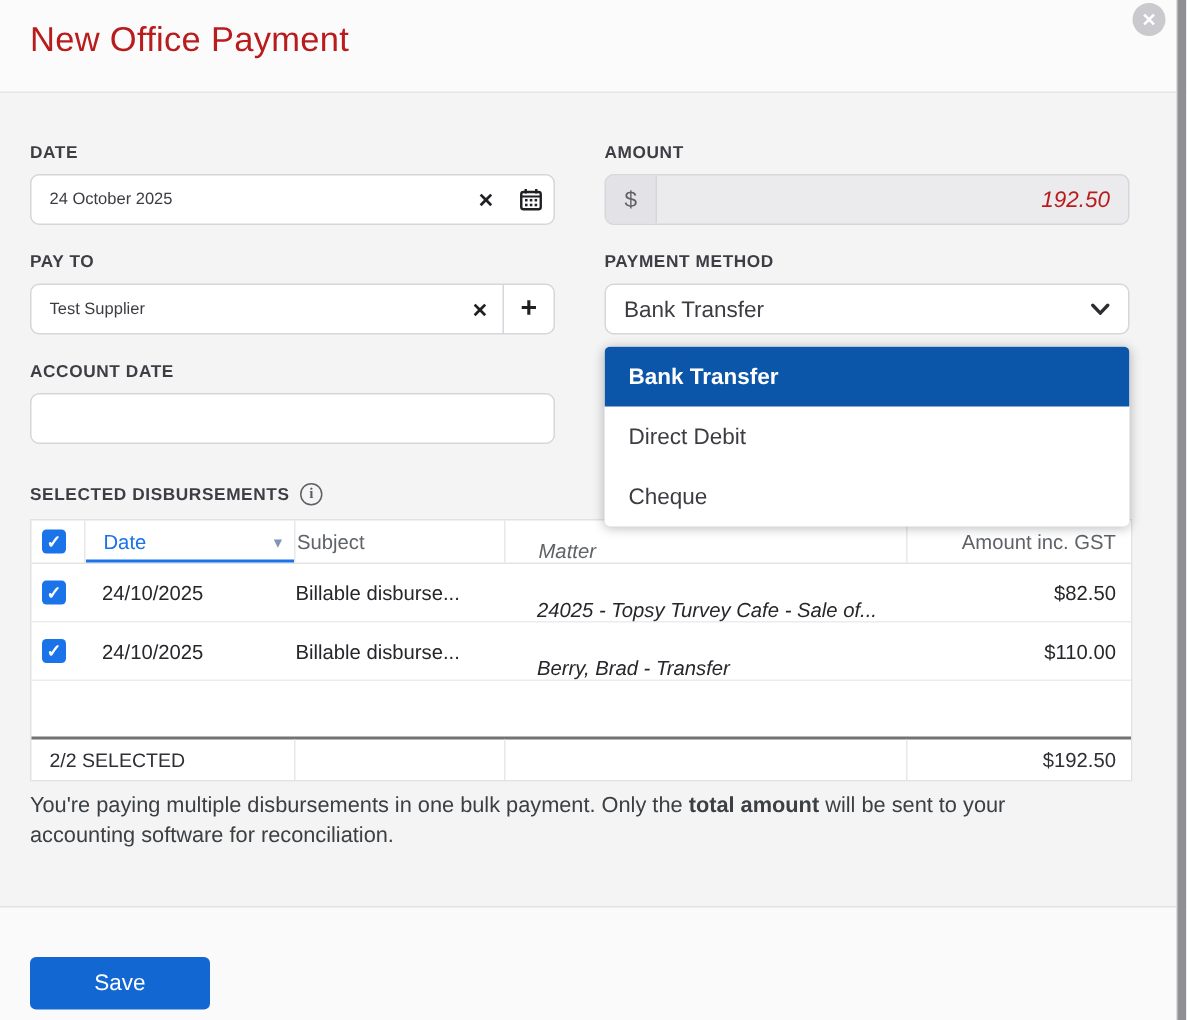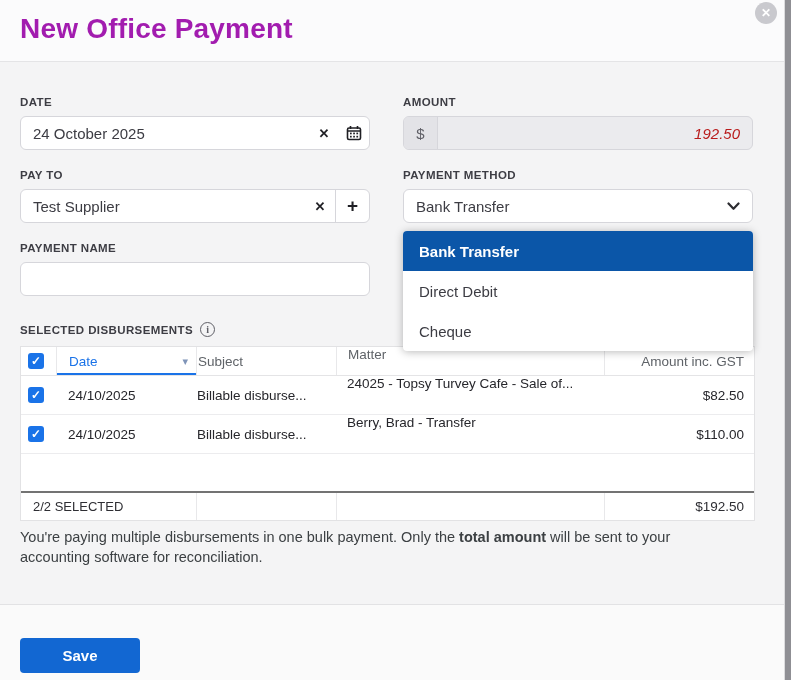--- a/index.html
+++ b/index.html
@@ -4,34 +4,34 @@
 <style>
   * { margin:0; padding:0; box-sizing:border-box; }
   html,body { background:#fff; }
   .modal {
     width:791px; height:680px; position:relative; overflow:hidden;
     background:#f4f4f5; font-family:"Liberation Sans", sans-serif;
     color:#3c3c43;
   }
   
   .titlebar { height:62px; background:#fbfbfc; border-bottom:1px solid #e4e4e6; position:relative; }
-  .title { position:absolute; left:20px; top:13px; font-size:28px; font-weight:bold; color:#a21caf; letter-spacing:.2px; }
+  .title { position:absolute; left:20px; top:13px; font-size:23px; font-weight:normal; color:#b91c1c; letter-spacing:.2px; }
   .close-btn {
     position:absolute; right:14px; top:2px; width:22px; height:22px; border-radius:50%;
     background:#c9c9ce; color:#fff; display:flex; align-items:center; justify-content:center;
     font-size:12px; font-weight:bold; cursor:pointer;
   }
   
   .body { height:542px; padding:34px 20px 0; }
   .grid { display:flex; gap:33px; }
   .col { width:350px; }
   .field { margin-bottom:19px; position:relative; }
   .label { font-size:11.5px; font-weight:bold; color:#3d3d44; letter-spacing:.4px; margin-bottom:8px; }
   .input-wrap { display:flex; align-items:center; background:#fff; border:1px solid #d6d6db; border-radius:6px; height:34px; overflow:hidden; }
-  input.text { border:0; outline:0; flex:1; min-width:0; padding:0 12px; font-size:15px; color:#3c3c43; background:transparent; font-family:inherit; }
+  input.text { border:0; outline:0; flex:1; min-width:0; padding:0 12px; font-size:11px; color:#3c3c43; background:transparent; font-family:inherit; }
   .icon-btn { width:30px; height:100%; display:flex; align-items:center; justify-content:center; color:#1f1f24; font-weight:900; font-size:13px; cursor:pointer; flex:none; }
   .plus-btn { width:34px; height:100%; border-left:1px solid #d6d6db; display:flex; align-items:center; justify-content:center; font-size:19px; font-weight:bold; color:#1f1f24; cursor:pointer; flex:none; }
   
   .amount-wrap { display:flex; height:34px; border:1px solid #d6d6db; border-radius:6px; overflow:hidden; background:#ebebee; }
   .amount-prefix { width:34px; display:flex; align-items:center; justify-content:center; background:#e3e3e7; border-right:1px solid #d6d6db; color:#5f5f66; font-size:15px; }
   .amount-value { flex:1; display:flex; align-items:center; justify-content:flex-end; padding-right:12px; color:#b91c1c; font-size:15px;font-style:italic; }
   
   .select-box { display:flex; align-items:center; justify-content:space-between; background:#fff; border:1px solid #d6d6db; border-radius:6px; height:34px; padding:0 12px; font-size:15px; color:#3c3c43; cursor:pointer; }
   .dropdown { position:absolute; top:62px; left:0; right:0; background:#fff; border-radius:4px; box-shadow:0 1px 8px rgba(0,0,0,.28); z-index:30; overflow:hidden; }
   .option { height:40px; display:flex; align-items:center; padding:0 16px; font-size:15px; color:#3c3c43; cursor:pointer; }
@@ -41,34 +41,34 @@
   .info-icon { width:15px; height:15px; border:1.4px solid #5f5f66; border-radius:50%; color:#5f5f66; font-size:10px; font-weight:bold; display:flex; align-items:center; justify-content:center; font-family:"Liberation Serif", serif; }
   .table { width:735px; background:#fff; border:1px solid #e2e2e4; font-size:13.5px; }
   .trow { display:flex; align-items:center; }
   .thead { height:29px; border-bottom:1px solid #e4e4e6; color:#5f6368; }
   .tdata { height:39px; border-bottom:1px solid #ececee; color:#26262b; }
   .tempty { height:37px; }
   .tfoot { height:29px; border-top:2px solid #737373; color:#2e2e33; }
   .c-check { width:35px; flex:none; display:flex; align-items:center; padding-left:7px; align-self:stretch; }
   .c-date { width:140px; flex:none; padding-left:12px; align-self:stretch; display:flex; align-items:center; }
   .c-subject { width:140px; flex:none; padding-left:1px; align-self:stretch; display:flex; align-items:center; }
-  .c-matter { width:268px; flex:none; padding-left:11px; align-self:stretch; display:flex; align-items:flex-start; }
+  .c-matter { width:268px; flex:none; padding-left:22px; align-self:stretch; display:flex; align-items:flex-end;font-style:italic; }
   .c-amount { width:150px; flex:none; padding-right:10px; align-self:stretch; display:flex; align-items:center; justify-content:flex-end; }
   .thead .c-date, .thead .c-subject, .thead .c-matter, .thead .c-amount,
   .tfoot .c-subject, .tfoot .c-matter, .tfoot .c-amount { border-left:1px solid #e8e8ea; }
   .thead .c-date { color:#1a73e8; box-shadow:inset 0 -2px 0 #1a73e8; justify-content:space-between; padding-right:8px; cursor:pointer; }
   .sort-arrow { font-size:11px; color:#7f94b8; }
   .checkbox { width:16px; height:16px; background:#1a73e8; border-radius:3px; color:#fff; font-size:12px; font-weight:bold; display:flex; align-items:center; justify-content:center; cursor:pointer; line-height:1; }
   .tfoot .c-foot-sel { width:175px; flex:none; padding-left:12px; font-size:13px; }
   
   .note { margin-top:6px; max-width:700px; font-size:14.5px; line-height:20px; color:#3c4043; }
   .note b { font-weight:bold; }
   
   .footerbar { height:76px; background:#fafafa; border-top:1px solid #e2e2e4; padding:33px 20px 0; }
-  .save-btn { width:120px; height:35px; background:#1267d2; color:#fff; border:none; border-radius:4px; font-size:15px; font-weight:bold; font-family:inherit; cursor:pointer; }
+  .save-btn { width:120px; height:35px; background:#1267d2; color:#fff; border:none; border-radius:4px; font-size:15px; font-weight:normal; font-family:inherit; cursor:pointer; }
   
   .scroll-strip { position:absolute; top:0; right:0; width:7px; height:680px; background:#8f8f94; border-left:1px solid #dcdcde; z-index:60; }
   svg { display:block; }
 </style>
 </head>
 <body>
 
 <div class="modal">
 
   <div class="titlebar">
@@ -118,21 +118,21 @@
             <div class="icon-btn">
               <span>✕</span>
             </div>
             <div class="plus-btn">
               <span>+</span>
             </div>
           </div>
         </div>
 
         <div class="field">
-          <div class="label">PAYMENT NAME</div>
+          <div class="label">ACCOUNT DATE</div>
           <div class="input-wrap">
             <input class="text" type="text" value="" style="">
           </div>
         </div>
 
       </div>
 
       <div class="col">
 
         <div class="field">

